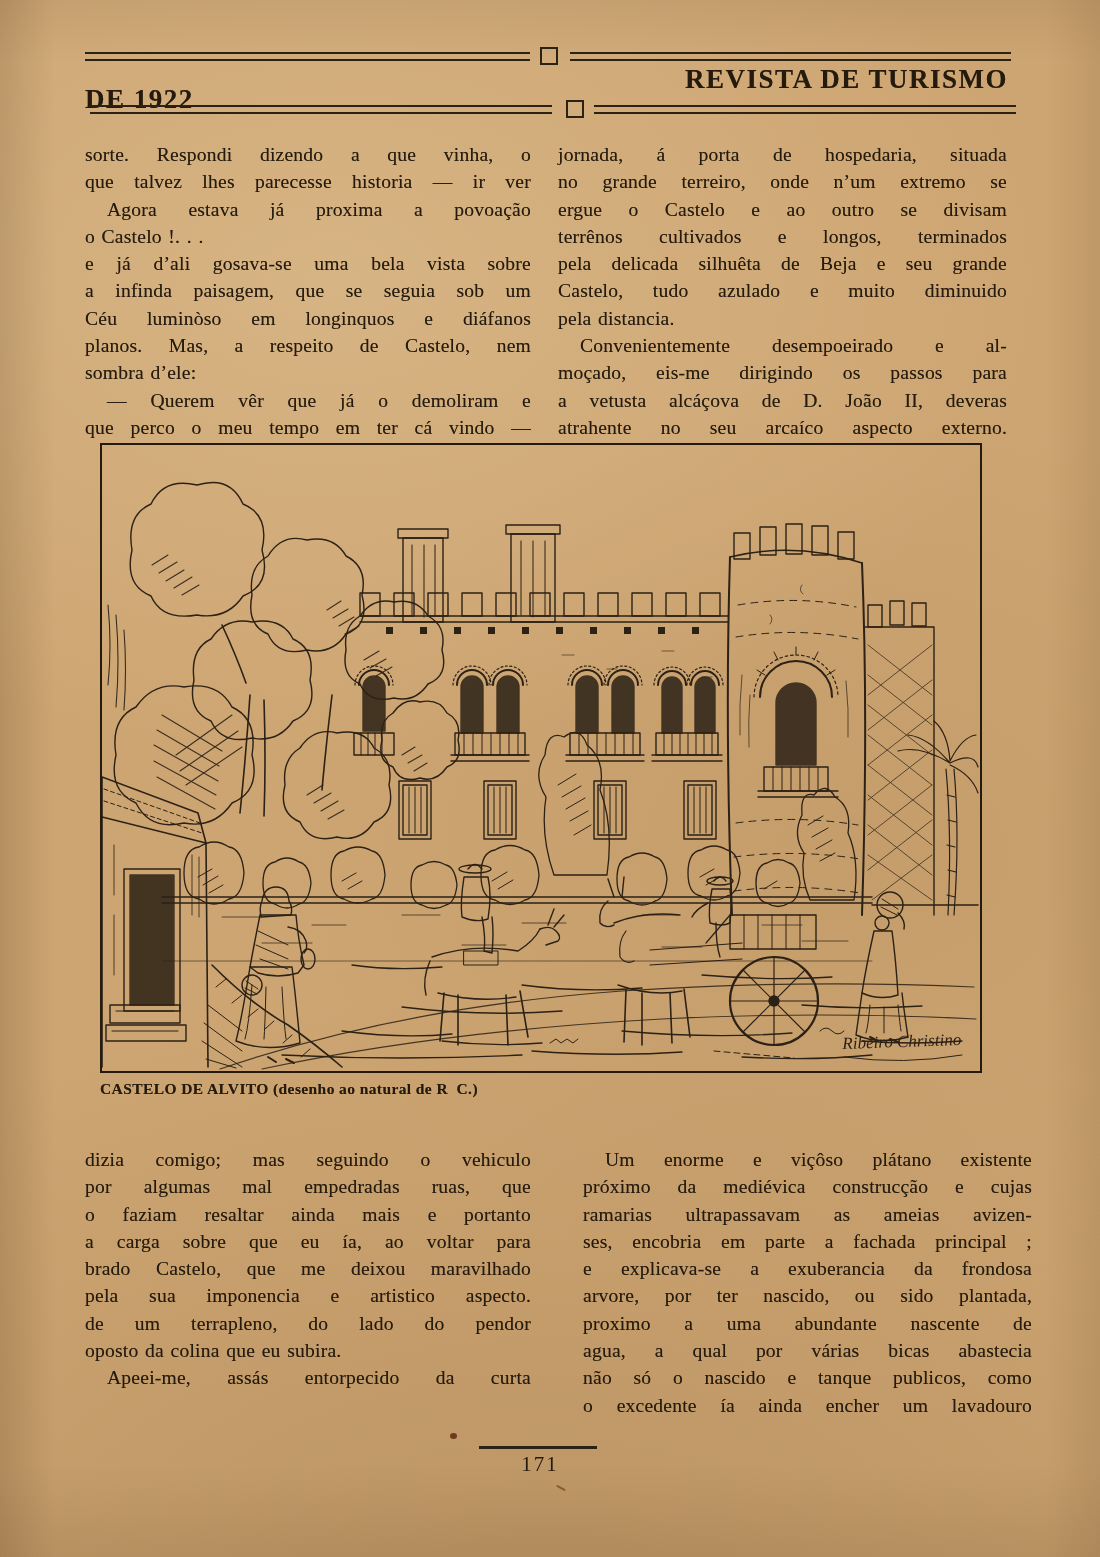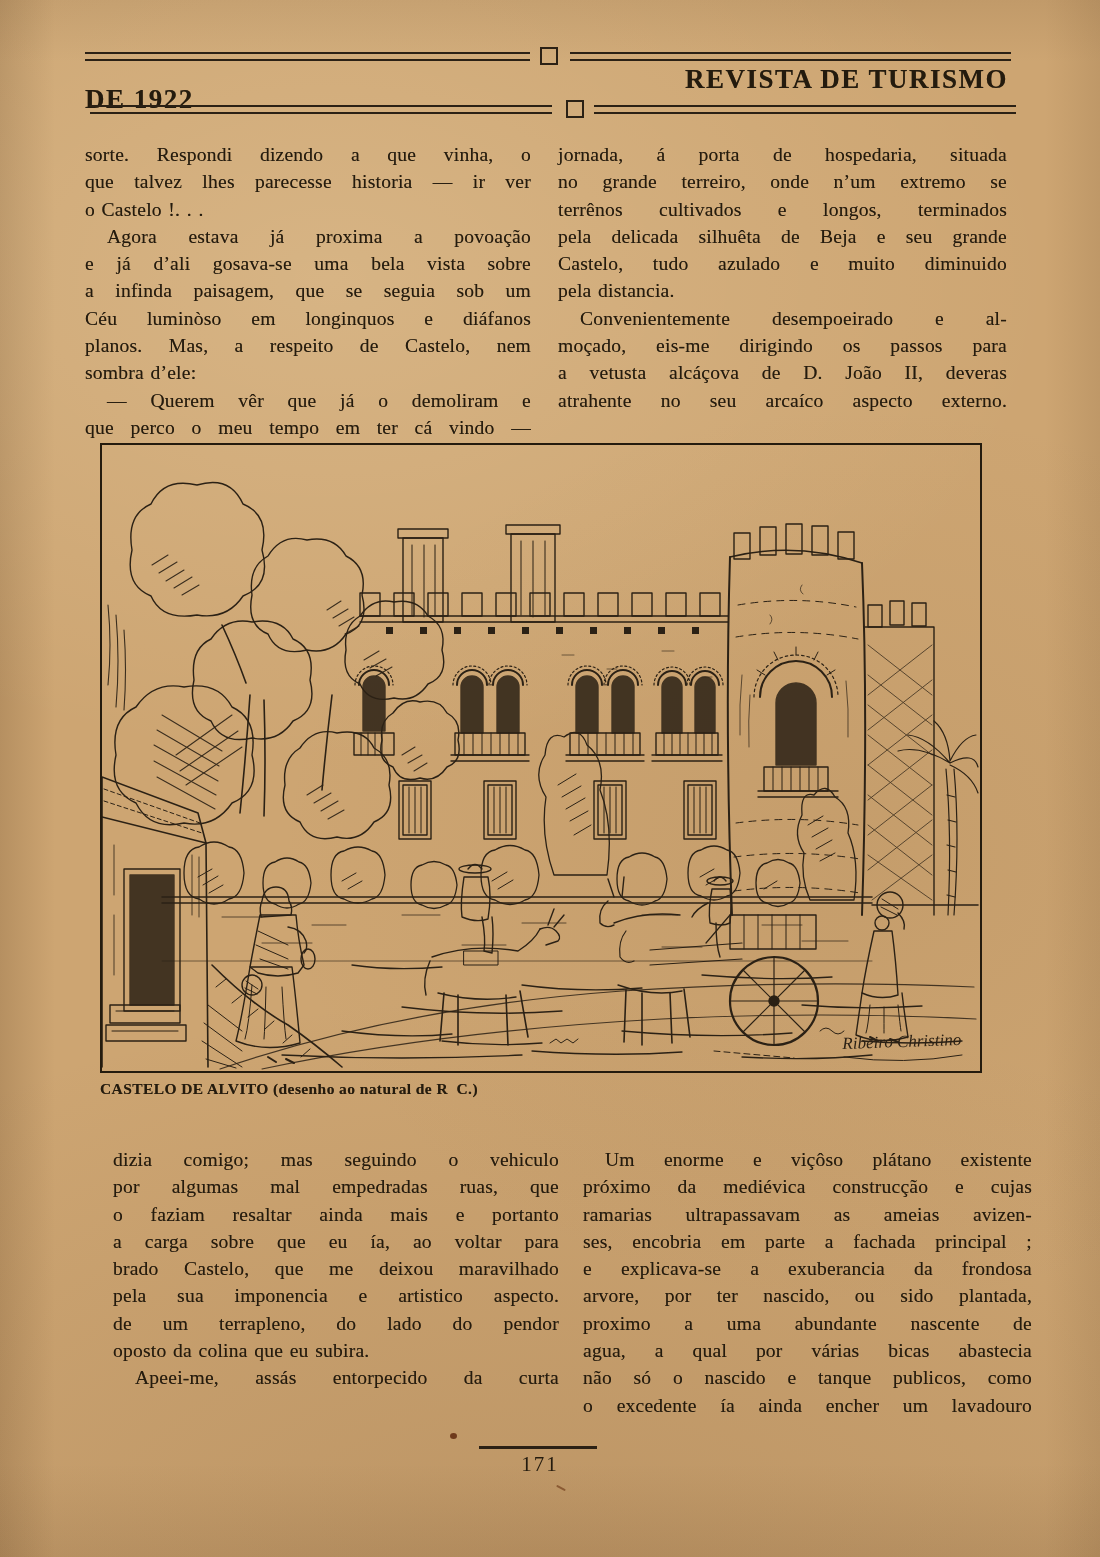--- a/index.html
+++ b/index.html
@@ -48,34 +48,35 @@
 <div class="abs mast-text" style="right:92px;top:64px;">REVISTA DE TURISMO</div>
 
 <div class="abs drule" style="left:90px;top:105px;width:462px;"></div>
 <div class="abs orn" style="left:566px;top:100px;"></div>
 <div class="abs drule" style="left:594px;top:105px;width:422px;"></div>
 
 <div class="abs col" style="left:85px;top:141px;">
 
 <div class="line just">sorte. Respondi dizendo a que vinha, o</div>
     <div class="line just">que talvez lhes parecesse historia — ir ver</div>
+    <div class="line ind just">Agora estava já proxima a povoação</div>
     <div class="line">o Castelo !. . .</div>
-    <div class="line ind just">Agora estava já proxima a povoação</div>
     <div class="line just">e já d’ali gosava-se uma bela vista sobre</div>
     <div class="line just">a infinda paisagem, que se seguia sob um</div>
     <div class="line just">Céu luminòso em longinquos e diáfanos</div>
     <div class="line just">planos. Mas, a respeito de Castelo, nem</div>
     <div class="line">sombra d’ele:</div>
     <div class="line ind just">— Querem vêr que já o demoliram e</div>
     <div class="line just">que perco o meu tempo em ter cá vindo —</div>
   </div>
 <div class="abs col" style="left:558px;top:141px;width:449px;">
 
 <div class="line just">jornada, á porta de hospedaria, situada</div>
     <div class="line just">no grande terreiro, onde n’um extremo se</div>
+    <div class="line just">ergue o Castelo e ao outro se divisam</div>
     <div class="line just">terrênos cultivados e longos, terminados</div>
     <div class="line just">pela delicada silhuêta de Beja e seu grande</div>
     <div class="line just">Castelo, tudo azulado e muito diminuido</div>
     <div class="line">pela distancia.</div>
     <div class="line ind just">Convenientemente desempoeirado e al-</div>
     <div class="line just">moçado, eis-me dirigindo os passos para</div>
     <div class="line just">a vetusta alcáçova de D. João II, deveras</div>
     <div class="line just">atrahente no seu arcaíco aspecto externo.</div>
   </div>
 
@@ -344,21 +345,21 @@
     </g>
 
     <text x="800" y="602" font-size="17" font-style="italic" font-family="Liberation Serif, serif" fill="#2b2115" stroke="none" text-anchor="middle" transform="rotate(-2 800 602)">Ribeiro Christino</text>
     <path d="M742,612 q60,8 118,-2" stroke-width="1"></path>
   </g>
 </svg>
 </div>
 
 <div class="abs caption" style="left:100px;top:1080px;width:878px;">CASTELO DE ALVITO (desenho ao natural de R  C.)</div>
 
-<div class="abs col" style="left:85px;top:1146px;margin-left:28px;">
+<div class="abs col" style="left:85px;top:1146px;">
 
 <div class="line just">dizia comigo; mas seguindo o vehiculo</div>
     <div class="line just">por algumas mal empedradas ruas, que</div>
     <div class="line just">o faziam resaltar ainda mais e portanto</div>
     <div class="line just">a carga sobre que eu ía, ao voltar para</div>
     <div class="line just">brado Castelo, que me deixou maravilhado</div>
     <div class="line just">pela sua imponencia e artistico aspecto.</div>
     <div class="line just">de um terrapleno, do lado do pendor</div>
     <div class="line">oposto da colina que eu subira.</div>
     <div class="line ind just">Apeei-me, assás entorpecido da curta</div>

